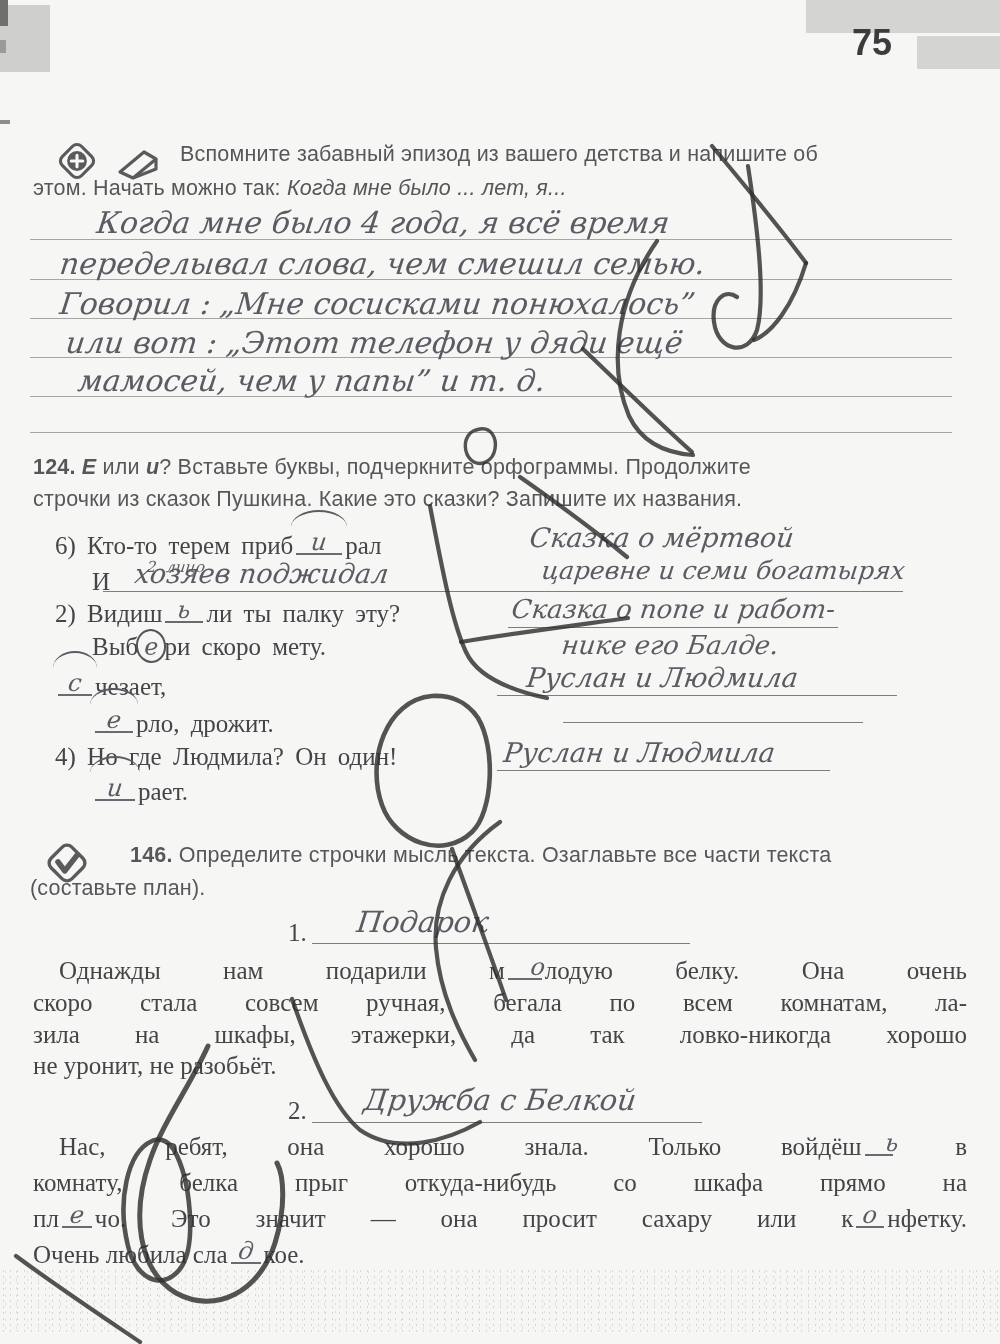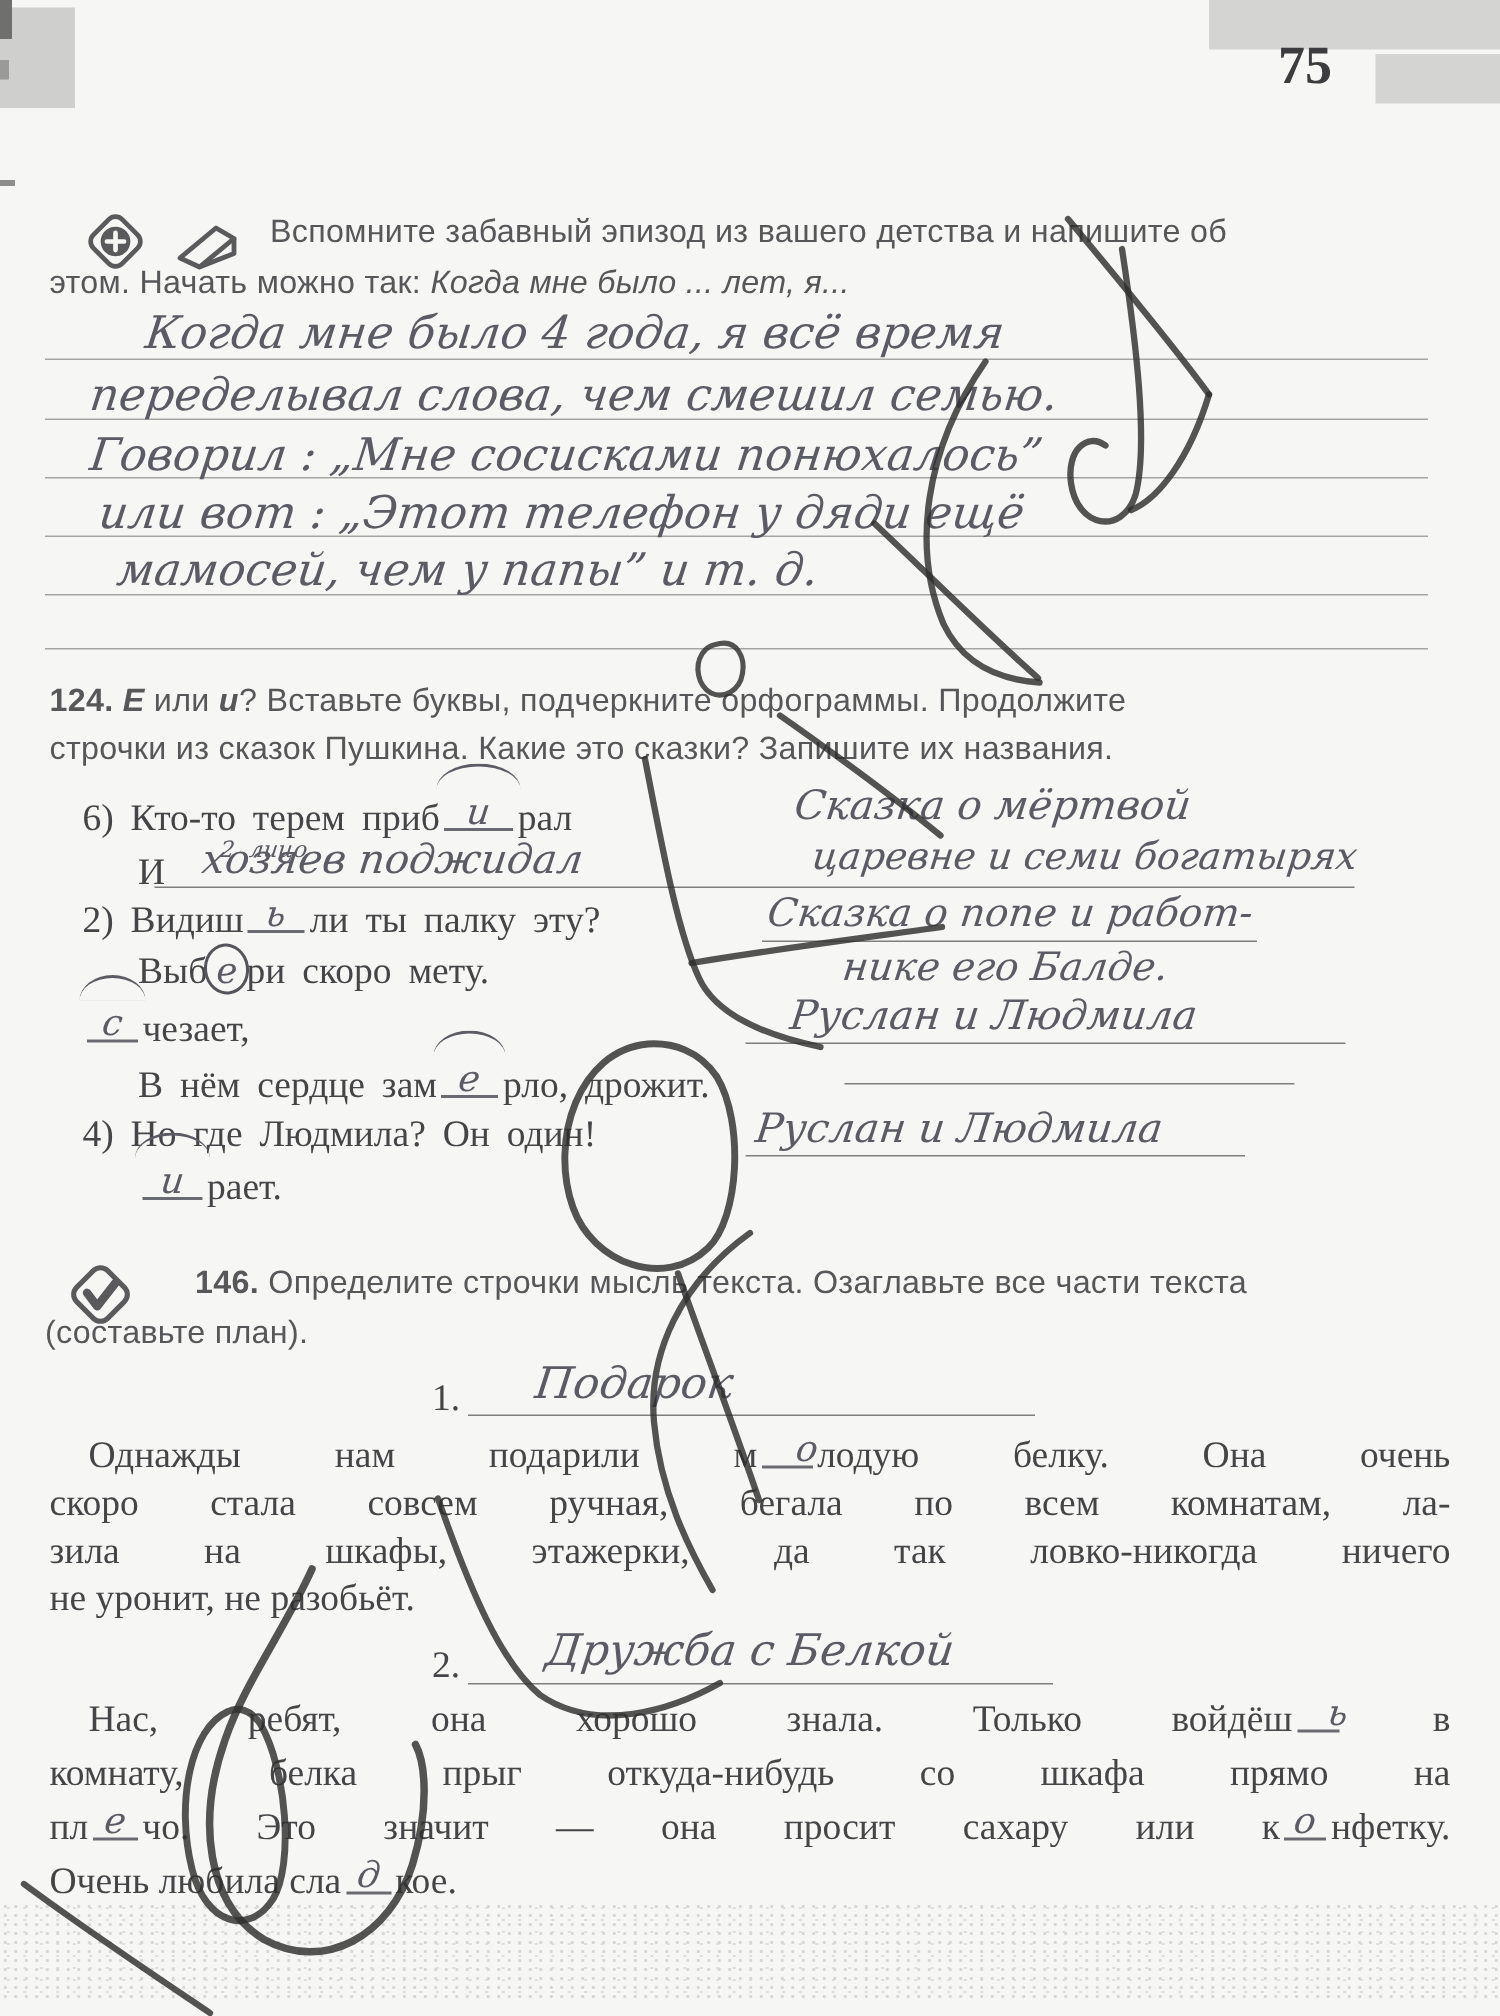--- a/index.html
+++ b/index.html
@@ -22,21 +22,21 @@
   .arc::before{content:"";position:absolute;left:-5px;right:-5px;top:-27px;height:15px;
        border-top:2.2px solid #5b5b64;border-radius:50% 50% 0 0 / 100% 100% 0 0}
   .note{position:absolute;left:-18px;top:-47px;font-family:"DejaVu Serif",serif;font-style:italic;
        color:#5b5b64;font-size:15px;white-space:nowrap;transform:skewX(-7deg)}
   .circ{position:relative;display:inline-block;font-family:"DejaVu Serif",serif;font-style:italic;color:#5b5b64;font-size:24px;margin:0 6px}
   .circ::after{content:"";position:absolute;left:-8px;right:-8px;top:-4px;bottom:-2px;border:2px solid #54545b;border-radius:50%;transform:rotate(-8deg)}
   .pline{position:absolute;left:33px;width:934px;font-family:"Liberation Serif","DejaVu Serif",serif;
        color:#454548;font-size:25px;text-align:justify;text-align-last:justify;white-space:normal}
   .pline.last{text-align-last:left}
   .gray{background:#d4d4d2}
-  .pagenum{font-family:Liberation Serif, serif;font-weight:bold;font-size:36px;color:#3c3c3e}
+  .pagenum{font-family:Liberation Sans, sans-serif;font-weight:bold;font-size:36px;color:#3c3c3e}
   .speckle{position:absolute;left:0;top:1268px;width:1000px;height:66px;opacity:.5;
        background-image:radial-gradient(circle,#b7b7b5 .9px,transparent 1.1px),radial-gradient(circle,#c6c6c4 .8px,transparent 1px);
        background-size:7px 6px,11px 8px}
   svg.overlay{position:absolute;left:0;top:0;pointer-events:none}
 </style>
 </head>
 <body>
 
 <div class="page">
 
@@ -90,21 +90,21 @@
 
   <div class="abs serifline" style="left:55px;top:600px"><span>2) Видиш</span><span class="blank" style="width:38px"><span class="ins">ь</span><span class="note">2 лицо</span></span><span>ли ты палку эту?</span></div>
   <div class="uline" style="left:508px;top:627px;width:330px"></div>
   <div class="abs hw" style="left:510px;top:594px;font-size:26px">Сказка о попе и работ-</div>
   <div class="abs serifline" style="left:92px;top:633px"><span>Выб</span><span class="circ">е</span><span>ри скоро мету.</span></div>
   <div class="abs hw" style="left:560px;top:630px;font-size:26px">нике его Балде.</div>
 
   <div class="abs serifline" style="left:55px;top:673px"><span class="blank arc" style="width:34px"><span class="ins">с</span></span><span>чезает,</span></div>
   <div class="uline" style="left:497px;top:695px;width:400px"></div>
   <div class="abs hw" style="left:525px;top:662px;font-size:27px">Руслан и Людмила</div>
-  <div class="abs serifline" style="left:92px;top:710px"><span>В нём сердце зам</span><span class="blank arc" style="width:38px"><span class="ins">е</span></span><span>рло, дрожит.</span></div>
+  <div class="abs serifline" style="left:92px;top:710px"><span class="blank arc" style="width:38px"><span class="ins">е</span></span><span>рло, дрожит.</span></div>
   <div class="uline" style="left:563px;top:722px;width:300px"></div>
 
   <div class="abs serifline" style="left:55px;top:743px">4) Но где Людмила? Он один!</div>
   <div class="uline" style="left:497px;top:770px;width:333px"></div>
   <div class="abs hw" style="left:502px;top:737px;font-size:27px">Руслан и Людмила</div>
   <div class="abs serifline" style="left:92px;top:778px"><span class="blank arc" style="width:40px"><span class="ins">и</span></span><span>рает.</span></div>
 
   <span class="abs" style="left:40px;top:836px">
     <svg width="54" height="54" viewBox="0 0 48 48">
       <rect x="11" y="11" width="26" height="26" rx="6" transform="rotate(45 24 24)" fill="none" stroke="#5a5a5c" stroke-width="3"></rect>
@@ -113,21 +113,21 @@
   </span>
   <div class="abs sans" style="left:130px;top:843px"><span class="bd">146.</span><span> </span><span>Определите строчки мысль текста. Озаглавьте все части текста</span></div>
   <div class="abs sans" style="left:30px;top:876px">(составьте план).</div>
 
   <div class="abs serifline" style="left:288px;top:919px">1.</div>
   <div class="uline" style="left:312px;top:943px;width:378px"></div>
   <div class="abs hw" style="left:355px;top:905px;font-size:29px">Подарок</div>
 
   <div class="pline" style="top:957px;text-indent:26px"><span>Однажды нам подарили м</span><span class="blank" style="width:34px"><span class="ins">о</span></span><span>лодую белку. Она очень</span></div>
   <div class="pline" style="top:989px">скоро стала совсем ручная, бегала по всем комнатам, ла-</div>
-  <div class="pline" style="top:1021px">зила на шкафы, этажерки, да так ловко-никогда ничего</div>
+  <div class="pline" style="top:1021px">зила на шкафы, этажерки, да так ловко-никогда хорошо</div>
   <div class="pline last" style="top:1052px">не уронит, не разобьёт.</div>
 
   <div class="abs serifline" style="left:288px;top:1097px">2.</div>
   <div class="uline" style="left:312px;top:1122px;width:390px"></div>
   <div class="abs hw" style="left:362px;top:1083px;font-size:29px">Дружба с Белкой</div>
 
   <div class="pline" style="top:1133px;text-indent:26px"><span>Нас, ребят, она хорошо знала. Только войдёш</span><span class="blank" style="width:28px"><span class="ins">ь</span></span><span> в</span></div>
   <div class="pline" style="top:1169px">комнату, белка прыг откуда-нибудь со шкафа прямо на</div>
   <div class="pline" style="top:1205px"><span>пл</span><span class="blank" style="width:30px"><span class="ins">е</span></span><span>чо. Это значит — она просит сахару или к</span><span class="blank" style="width:28px"><span class="ins">о</span></span><span>нфетку.</span></div>
   <div class="pline last" style="top:1241px"><span>Очень любила сла</span><span class="blank" style="width:30px"><span class="ins">д</span></span><span>кое.</span></div>

